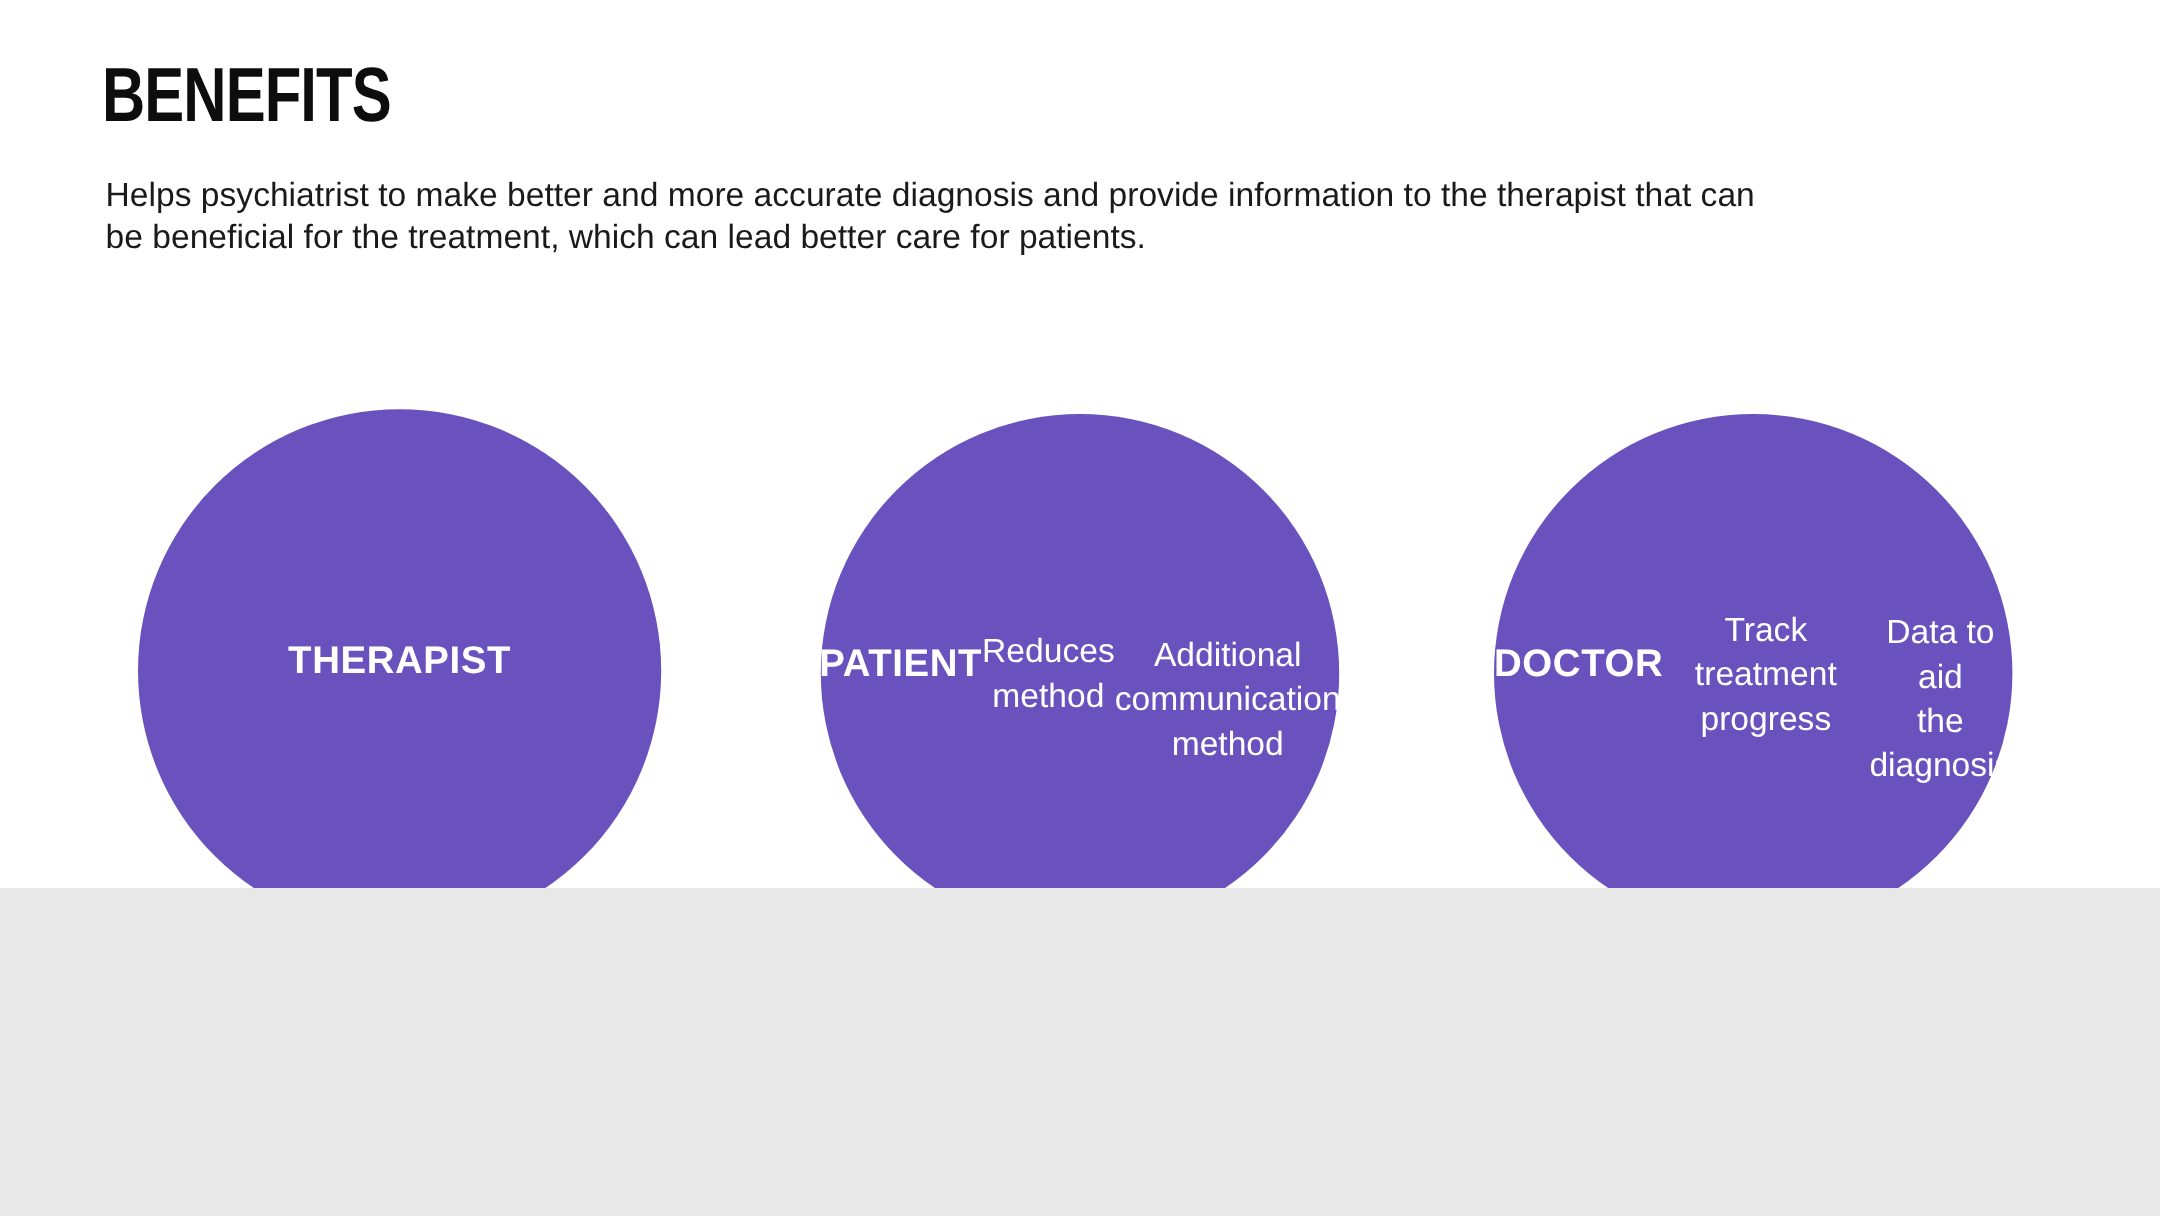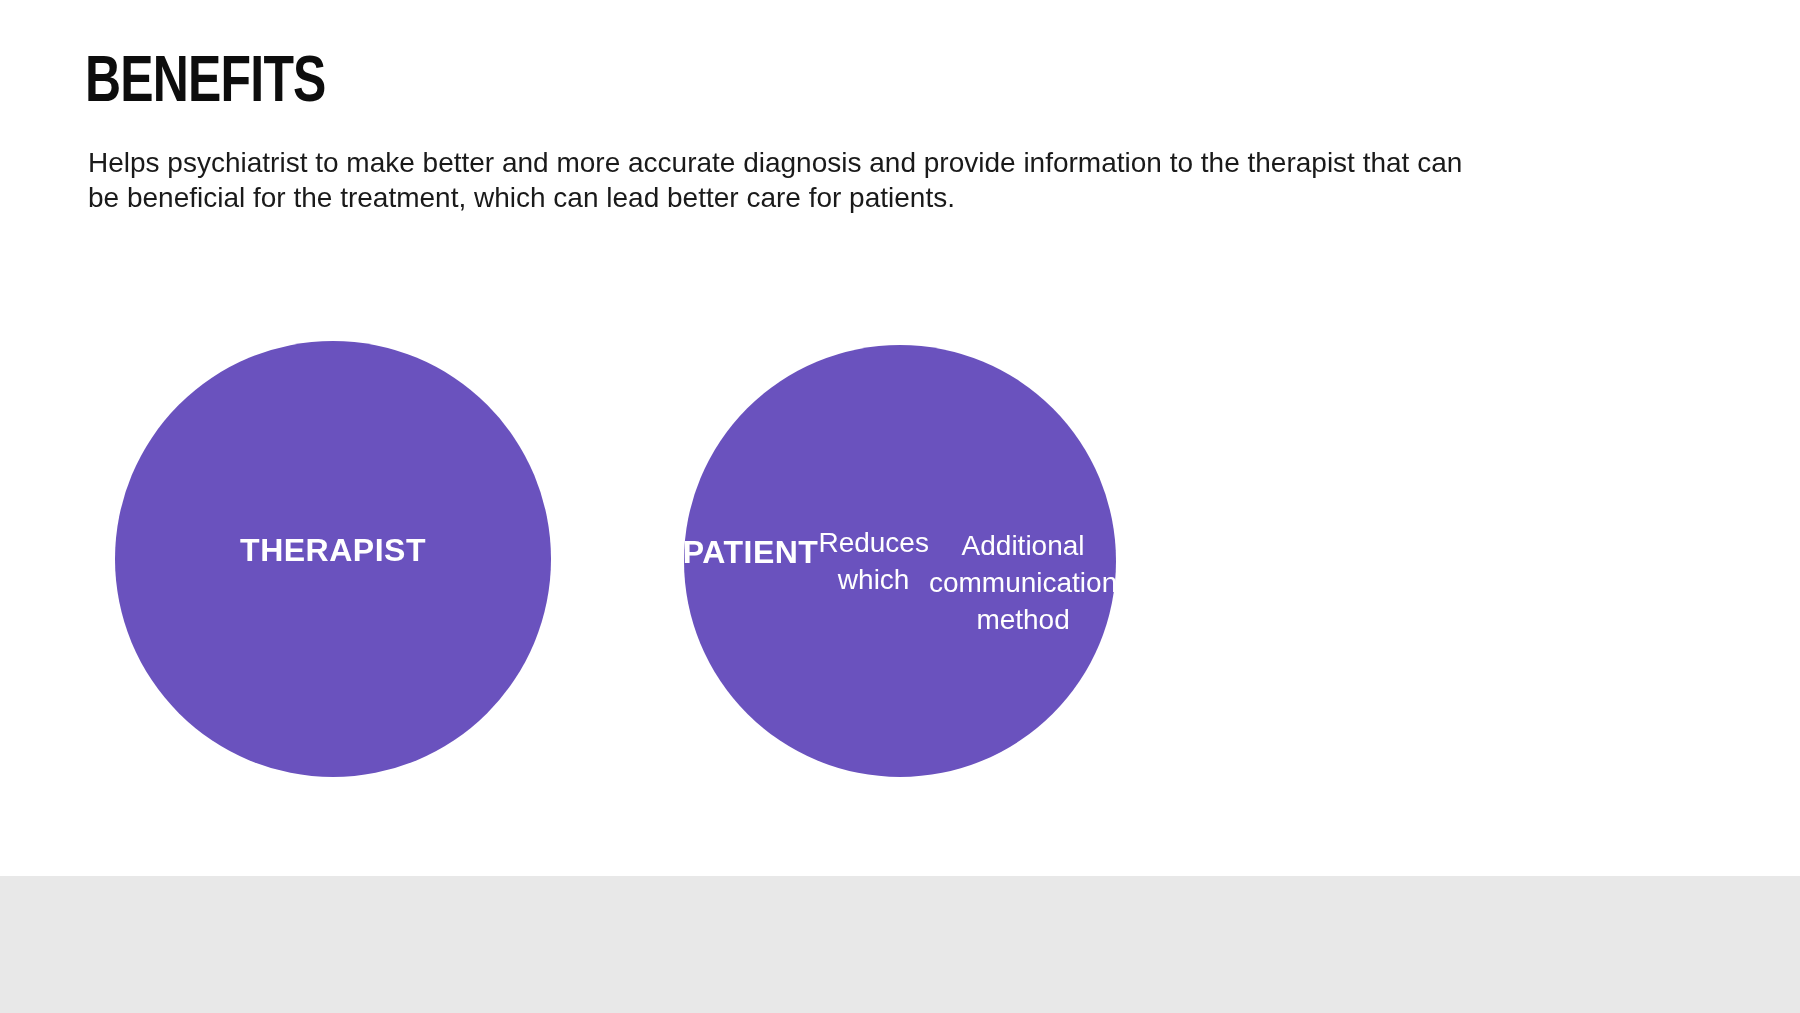--- a/index.html
+++ b/index.html
@@ -3,21 +3,21 @@
 <meta charset="utf-8">
 <style>
   html, body {
     margin: 0;
     padding: 0;
     background: #e8e8e8;
   }
   .slide {
     position: relative;
     width: 1800px;
-    height: 876px;
+    height: 740px;
     background: var(--bg, #ffffff);
     font-family: "Liberation Sans", sans-serif;
     overflow: hidden;
   }
   .page-title {
     position: absolute;
     left: 85px;
     top: 46px;
     margin: 0;
     font-size: 64px;
@@ -77,20 +77,27 @@
 
   <p class="page-description">Helps psychiatrist to make better and more accurate diagnosis and provide information to the therapist that can
 be beneficial for the treatment, which can lead better care for patients.</p>
 
   <div class="circle circle-therapist">
     <h2 class="circle-heading">THERAPIST</h2>
   </div>
 
   <div class="circle circle-patient">
     <h2 class="circle-heading">PATIENT</h2>
-    <p class="circle-item">Reduces which</p>
+    <p class="circle-item">Reduces method</p>
     <p class="circle-item">Additional
 communication
 method</p>
   </div>
 
+  <div class="circle circle-doctor">
+    <h2 class="circle-heading">DOCTOR</h2>
+    <p class="circle-item">Track
+treatment progress</p>
+    <p class="circle-item">Data to aid
+the diagnosis</p>
+  </div>
 
 </div>
 
 </body></html>

